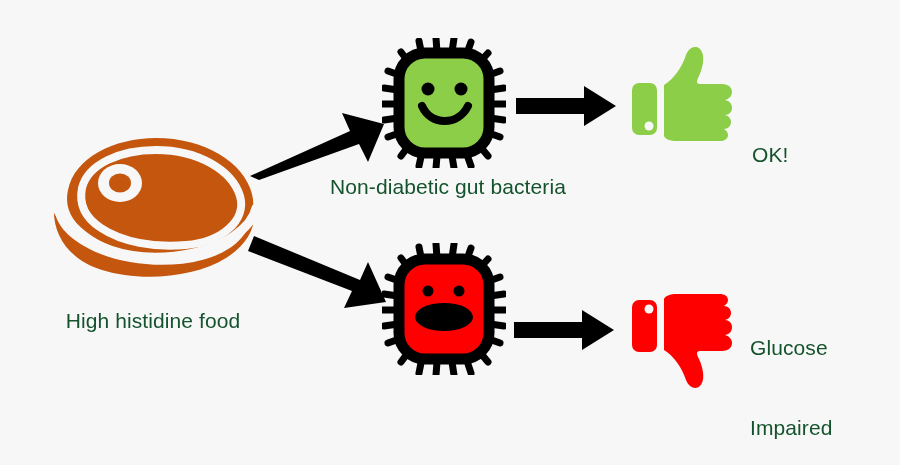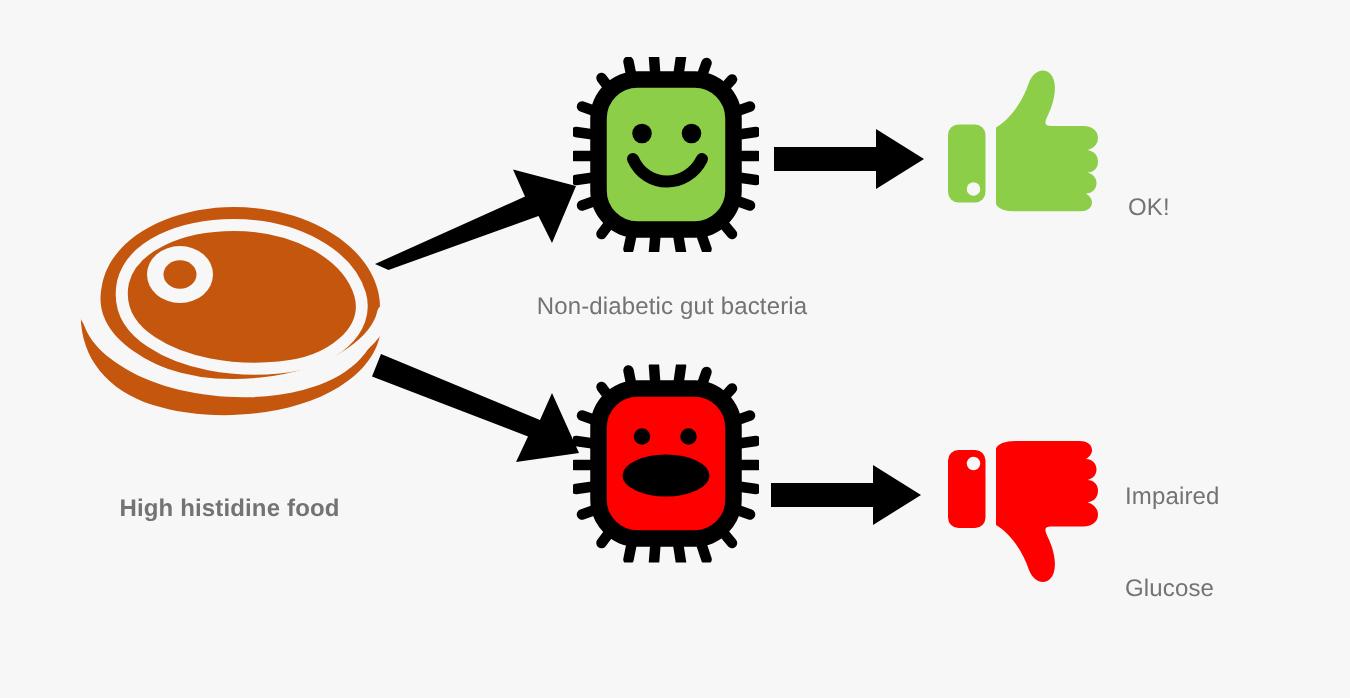--- a/index.html
+++ b/index.html
@@ -17,54 +17,53 @@
   #diagram {
     position: relative;
     width: 900px;
     height: 465px;
   }
   .node {
     position: absolute;
   }
   .caption {
     position: absolute;
-    color: #737373;
-    font-size: 16px;
+    color: #14532d;
+    font-size: 21px;
     line-height: 1.28;
     white-space: pre;
     letter-spacing: 0.1px;
   }
   .caption.center {
     text-align: center;
   }
 
   
   #steak-node {
     left: 44px;
     top: 132px;
     width: 218px;
     height: 160px;
   }
   #steak-caption {
     left: 44px;
-    top: 330px;
+    top: 308px;
     width: 218px;
-    font-weight: bold;
   }
 
   
   #bacteria-green-node {
     left: 382px;
     top: 38px;
     width: 124px;
     height: 130px;
   }
   #bacteria-green-caption {
     left: 308px;
-    top: 195px;
+    top: 174px;
     width: 280px;
   }
   #bacteria-red-node {
     left: 382px;
     top: 243px;
     width: 124px;
     height: 132px;
   }
   #bacteria-red-caption {
     left: 318px;
@@ -293,18 +292,18 @@
                C 102 29, 99 26, 95 26
                C 99 25, 101 22, 101 19
                C 101 15, 98 12, 94 12
                C 97 10, 98 8, 98 6
                C 98 2, 94 0, 90 0
                L 47 0
                C 40 0, 35 2, 34 5 Z" fill="#ff0000"></path>
     </svg>
   </div>
   <div class="caption" id="outcome-igt">
+    <span class="outcome-line">Glucose</span>
     <span class="outcome-line">Impaired</span>
-    <span class="outcome-line">Glucose</span>
     
   </div>
 
 </div>
 
 </body></html>

